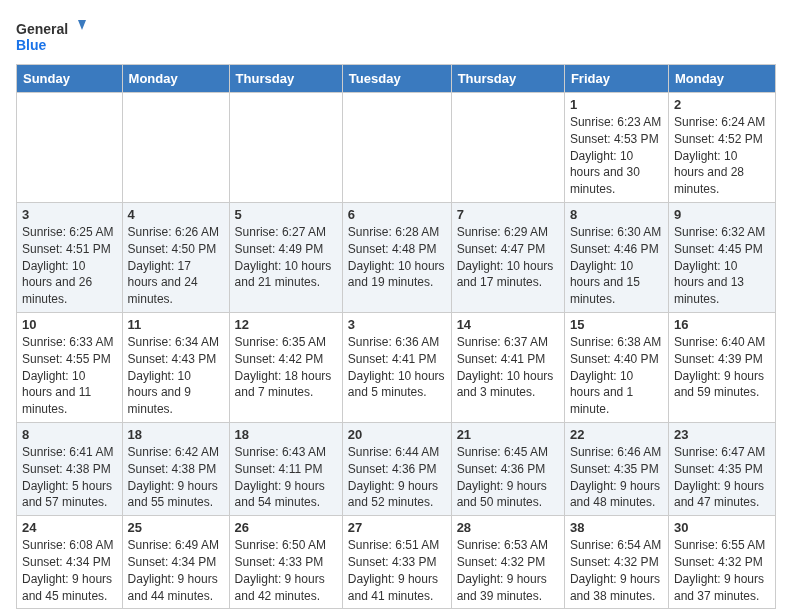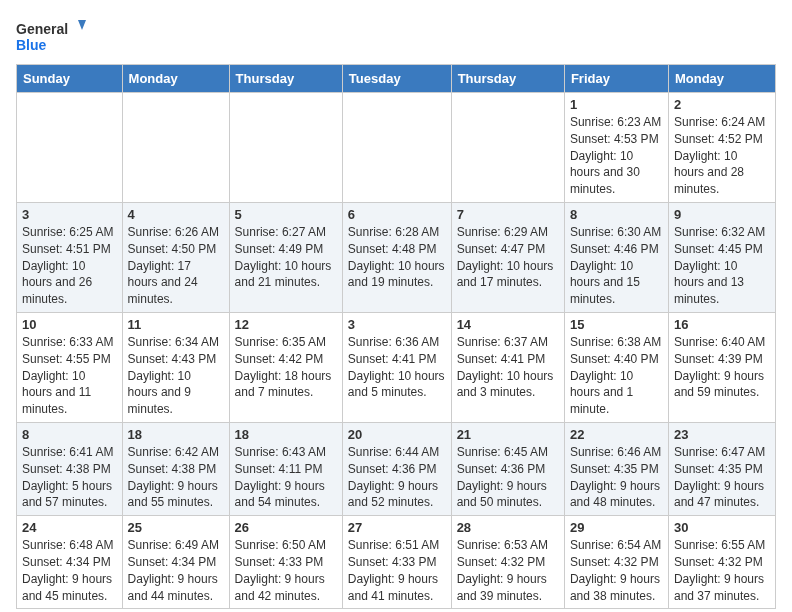--- a/index.html
+++ b/index.html
@@ -300,21 +300,21 @@
             <div>Sunrise: 6:47 AM</div>
             <div>Sunset: 4:35 PM</div>
             <div>Daylight: 9 hours and 47 minutes.</div>
           </div>
         </td>
       </tr>
       <tr>
         <td>
           <div class="day-num">24</div>
           <div class="day-info">
-            <div>Sunrise: 6:48 AM</div>
+            <div>Sunrise: 6:08 AM</div>
             <div>Sunset: 4:34 PM</div>
             <div>Daylight: 9 hours and 45 minutes.</div>
           </div>
         </td>
         <td>
           <div class="day-num">25</div>
           <div class="day-info">
             <div>Sunrise: 6:49 AM</div>
             <div>Sunset: 4:34 PM</div>
             <div>Daylight: 9 hours and 44 minutes.</div>
@@ -338,21 +338,21 @@
         </td>
         <td>
           <div class="day-num">28</div>
           <div class="day-info">
             <div>Sunrise: 6:53 AM</div>
             <div>Sunset: 4:32 PM</div>
             <div>Daylight: 9 hours and 39 minutes.</div>
           </div>
         </td>
         <td>
-          <div class="day-num">29</div>
+          <div class="day-num">38</div>
           <div class="day-info">
             <div>Sunrise: 6:54 AM</div>
             <div>Sunset: 4:32 PM</div>
             <div>Daylight: 9 hours and 38 minutes.</div>
           </div>
         </td>
         <td>
           <div class="day-num">30</div>
           <div class="day-info">
             <div>Sunrise: 6:55 AM</div>

